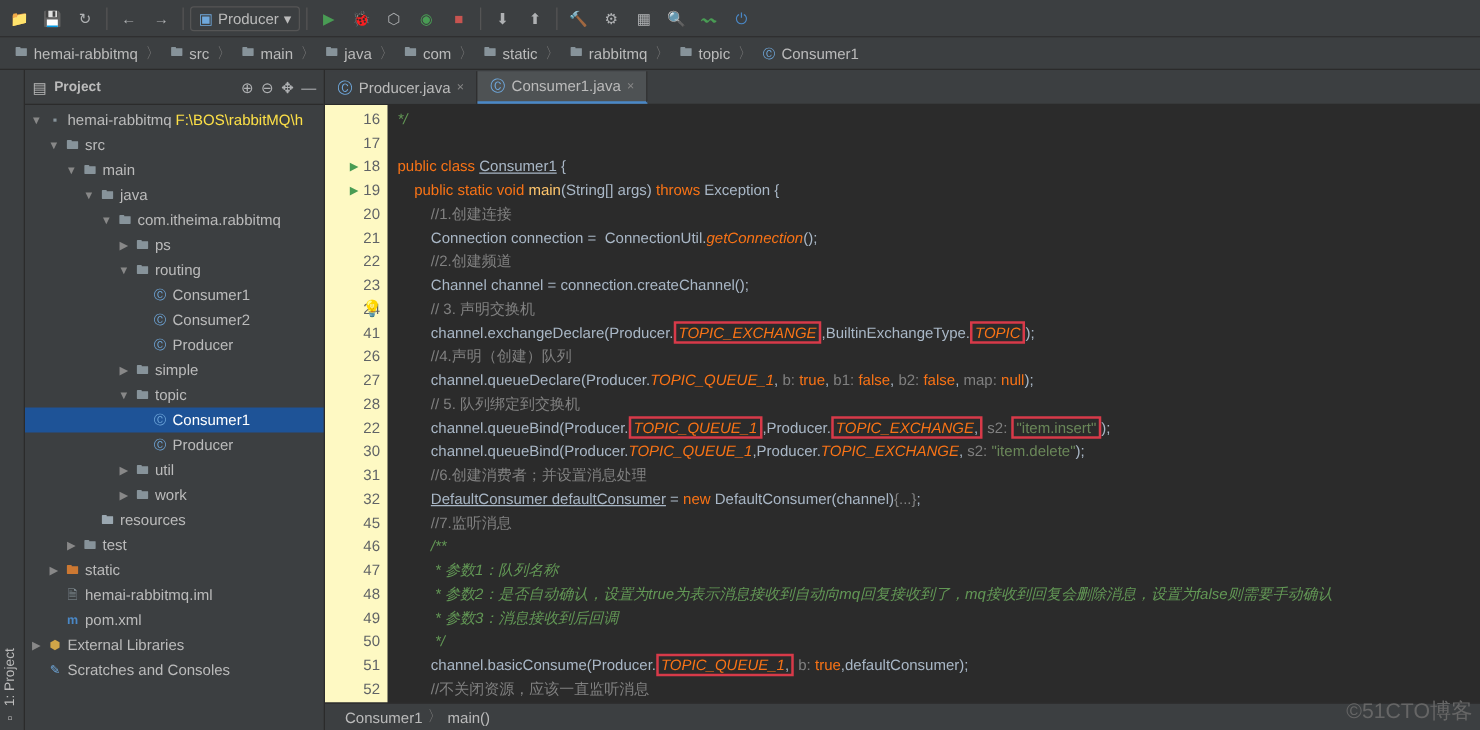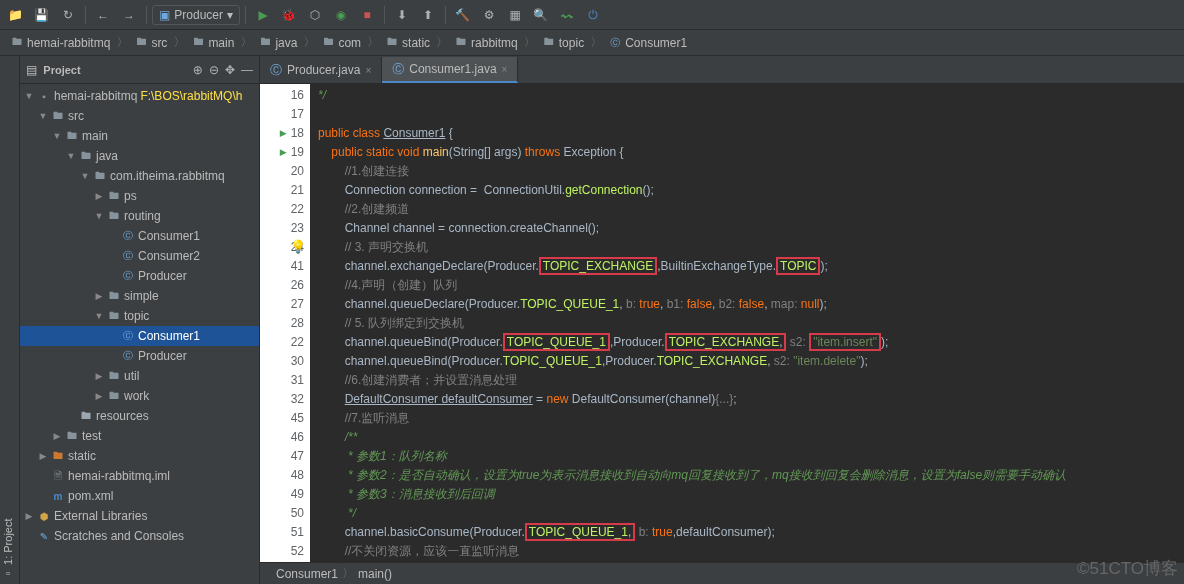--- a/index.html
+++ b/index.html
@@ -22,31 +22,31 @@
 .tree-row{display:flex;align-items:center;height:20px;padding-left:4px;gap:3px;white-space:nowrap}
 .tree-row.sel{background:#1e5397;color:#fff}
 .arr{width:10px;color:#888;font-size:9px;text-align:center}
 .ic{width:14px;height:14px;display:inline-flex;align-items:center;justify-content:center;font-size:10px}
 .editor-area{flex:1;display:flex;flex-direction:column;background:#2b2b2b}
 .tabs{height:28px;display:flex;align-items:flex-end;background:#3c3f41;border-bottom:1px solid #2b2b2b}
 .tab{height:26px;display:flex;align-items:center;padding:0 10px;gap:5px;background:#3c3f41;border-right:1px solid #2b2b2b;font-size:11px}
 .tab.active{background:#4e5254;border-bottom:2px solid #4a88c7}
 .tab .close{color:#888;font-size:10px}
 .code-wrap{flex:1;display:flex;overflow:hidden;background:#2b2b2b;position:relative}
-.gutter{width:50px;background:#ffffff;color:#606366;text-align:left;padding:2px 6px 2px 0;font-family:'Consolas',monospace;font-size:12px;line-height:19px}
+.gutter{width:50px;background:#fef9c3;color:#606366;text-align:left;padding:2px 6px 2px 0;font-family:'Consolas',monospace;font-size:12px;line-height:19px}
 .gutter-row{display:flex;justify-content:flex-end;align-items:center;gap:4px;height:19px}
 .run-tri{color:#499c54;font-size:9px}
 .code{flex:1;font-family:'Consolas',monospace;font-size:12px;line-height:19px;padding:2px 8px;color:#a9b7c6;white-space:pre}
 .code .ln{height:19px}
 .kw{color:#f97316}
 .str{color:#6a8759}
 .cmt{color:#808080}
 .doc{color:#629755;font-style:italic}
 .mth{color:#ffc66d}
-.fld{color:#bef264;}
+.fld{color:#f97316;font-style:italic}
 .prm{color:#808080}
 .redbox{border:2px solid #d73a49;padding:0 2px}
 .bulb{position:absolute;left:30px;top:155px;color:#f0a732;font-size:13px}
 .breadcrumb-code{height:22px;background:#3c3f41;border-top:1px solid #2b2b2b;display:flex;align-items:center;padding:0 16px;font-size:11px;gap:4px}
 .watermark{position:absolute;right:6px;bottom:4px;color:#666;font-size:17px}
 </style>
 </head>
 <body>
 
 <div class="toolbar">

